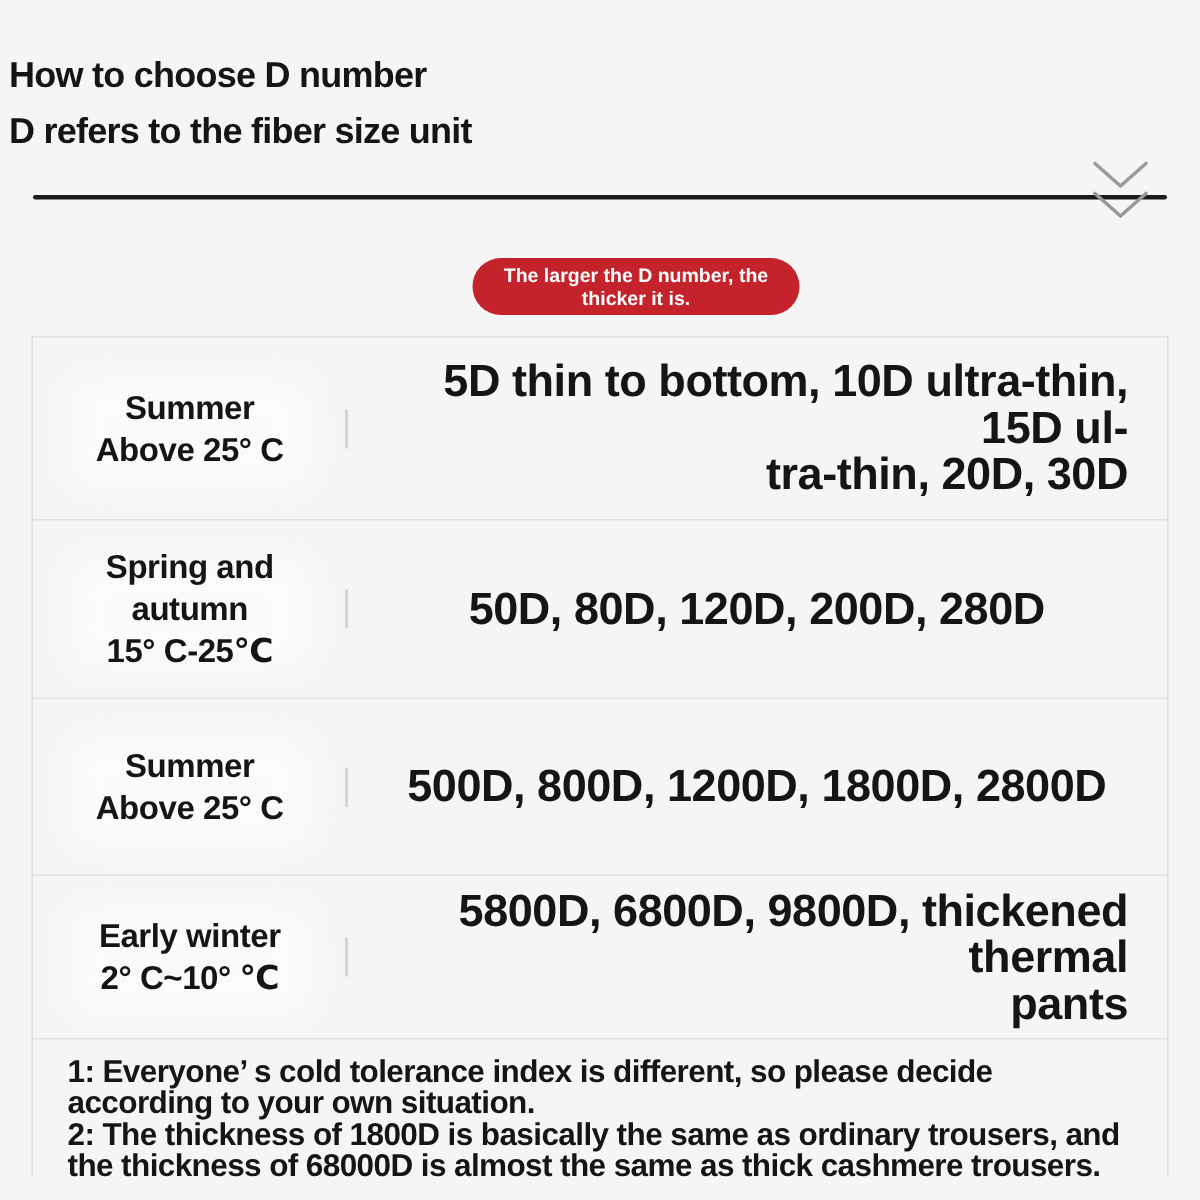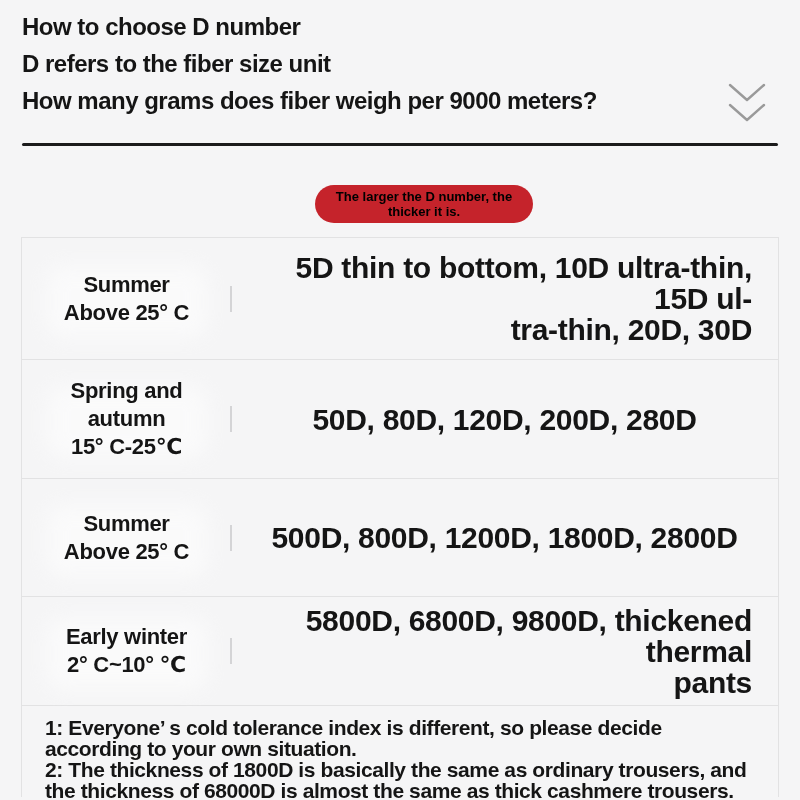--- a/index.html
+++ b/index.html
@@ -4,31 +4,31 @@
 <style>
   * { margin:0; padding:0; box-sizing:border-box; }
   html,body { width:800px; height:800px; }
   body {
     background:#f5f5f6;
     font-family:"Liberation Sans","DejaVu Sans",sans-serif;
     color:#151515;
     overflow:hidden;
     font-weight:bold;
   }
-  .header { position:relative; padding:13px 22px 0 22px; }
+  .header { position:relative; padding:13px 22px 0 6px;margin-top:24px; }
   .header-line {
     font-size:24px; line-height:28px; margin-bottom:9px;
     letter-spacing:-0.5px; font-weight:bold;
   }
   .chevron-wrap { position:absolute; right:32px; top:80px; width:42px; height:46px; cursor:pointer; }
   .rule { height:3px; background:#1b1b1b; margin:28px 22px 0 22px; border-radius:2px; }
 
   .badge {
     position:relative; margin:39px 0 0 315px; width:218px; min-height:38px;
-    background:#c5232b; color:#000000; border-radius:20px;
+    background:#c5232b; color:#ffffff; border-radius:20px;
     font-size:13px; line-height:15px; font-weight:bold;
     text-align:center; padding:4px 12px;
     display:flex; align-items:center; justify-content:center;
   }
 
   .panel {
     margin:14px 21px 0 21px;
     border-left:1px solid #e2e2e3;
     border-right:1px solid #e2e2e3;
     border-top:1px solid #e2e2e3;
@@ -62,21 +62,20 @@
     font-size:21px; line-height:21px; letter-spacing:-0.4px;
     white-space:pre-line; font-weight:bold;
   }
 </style>
 </head>
 <body>
 
 <div class="header">
   <div class="header-line">How to choose D number</div>
   <div class="header-line">D refers to the fiber size unit</div>
-  <div class="header-line">How many grams does fiber weigh per 9000 meters?</div>
   <div class="chevron-wrap">
     <svg width="42" height="46" viewBox="0 0 42 46">
       <polyline points="4,5 21,20 38,5" fill="none" stroke="#9a9a9a" stroke-width="2.4" stroke-linecap="round" stroke-linejoin="round"></polyline>
       <polyline points="4,25 21,40 38,25" fill="none" stroke="#9a9a9a" stroke-width="2.4" stroke-linecap="round" stroke-linejoin="round"></polyline>
     </svg>
   </div>
 </div>
 
 <div class="rule"></div>
 

